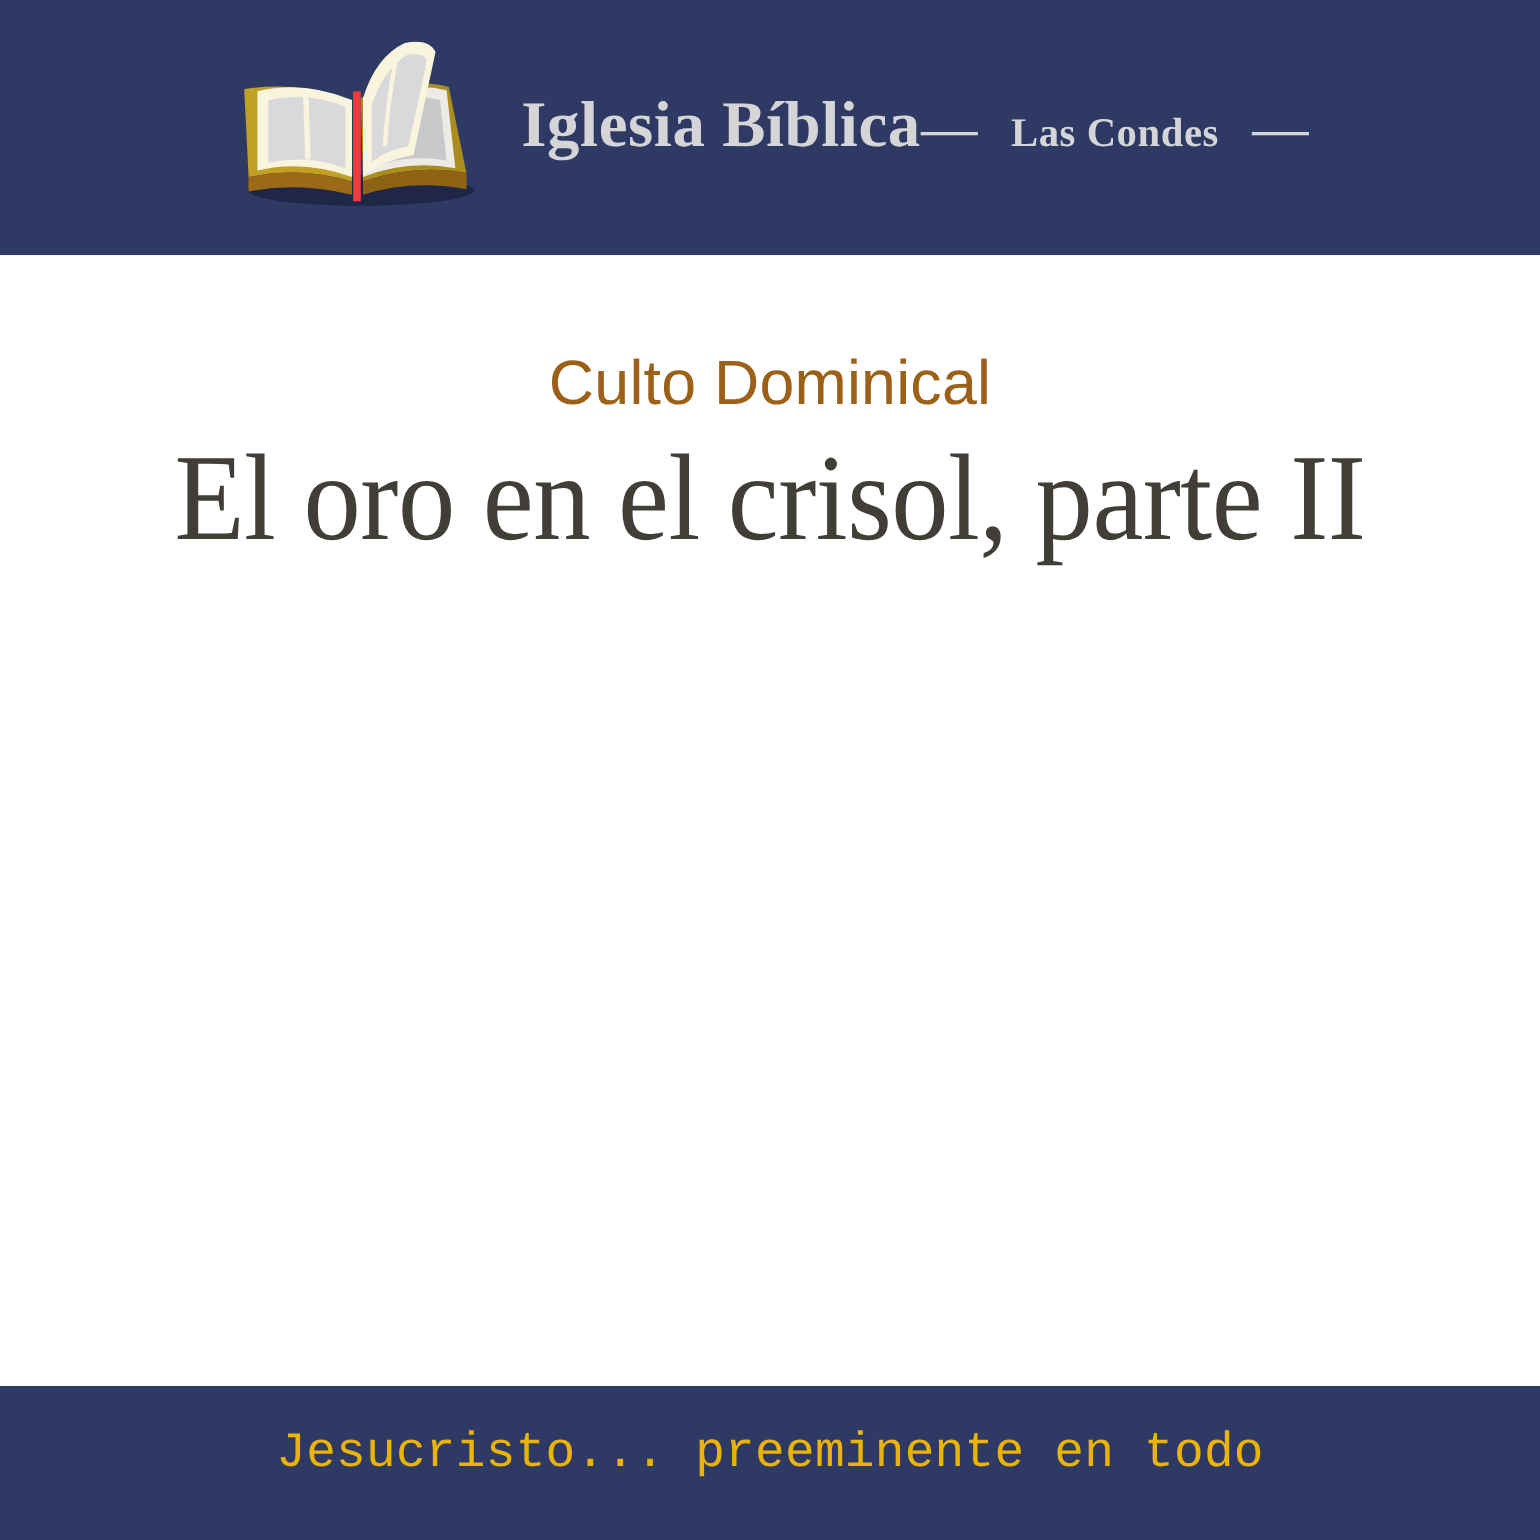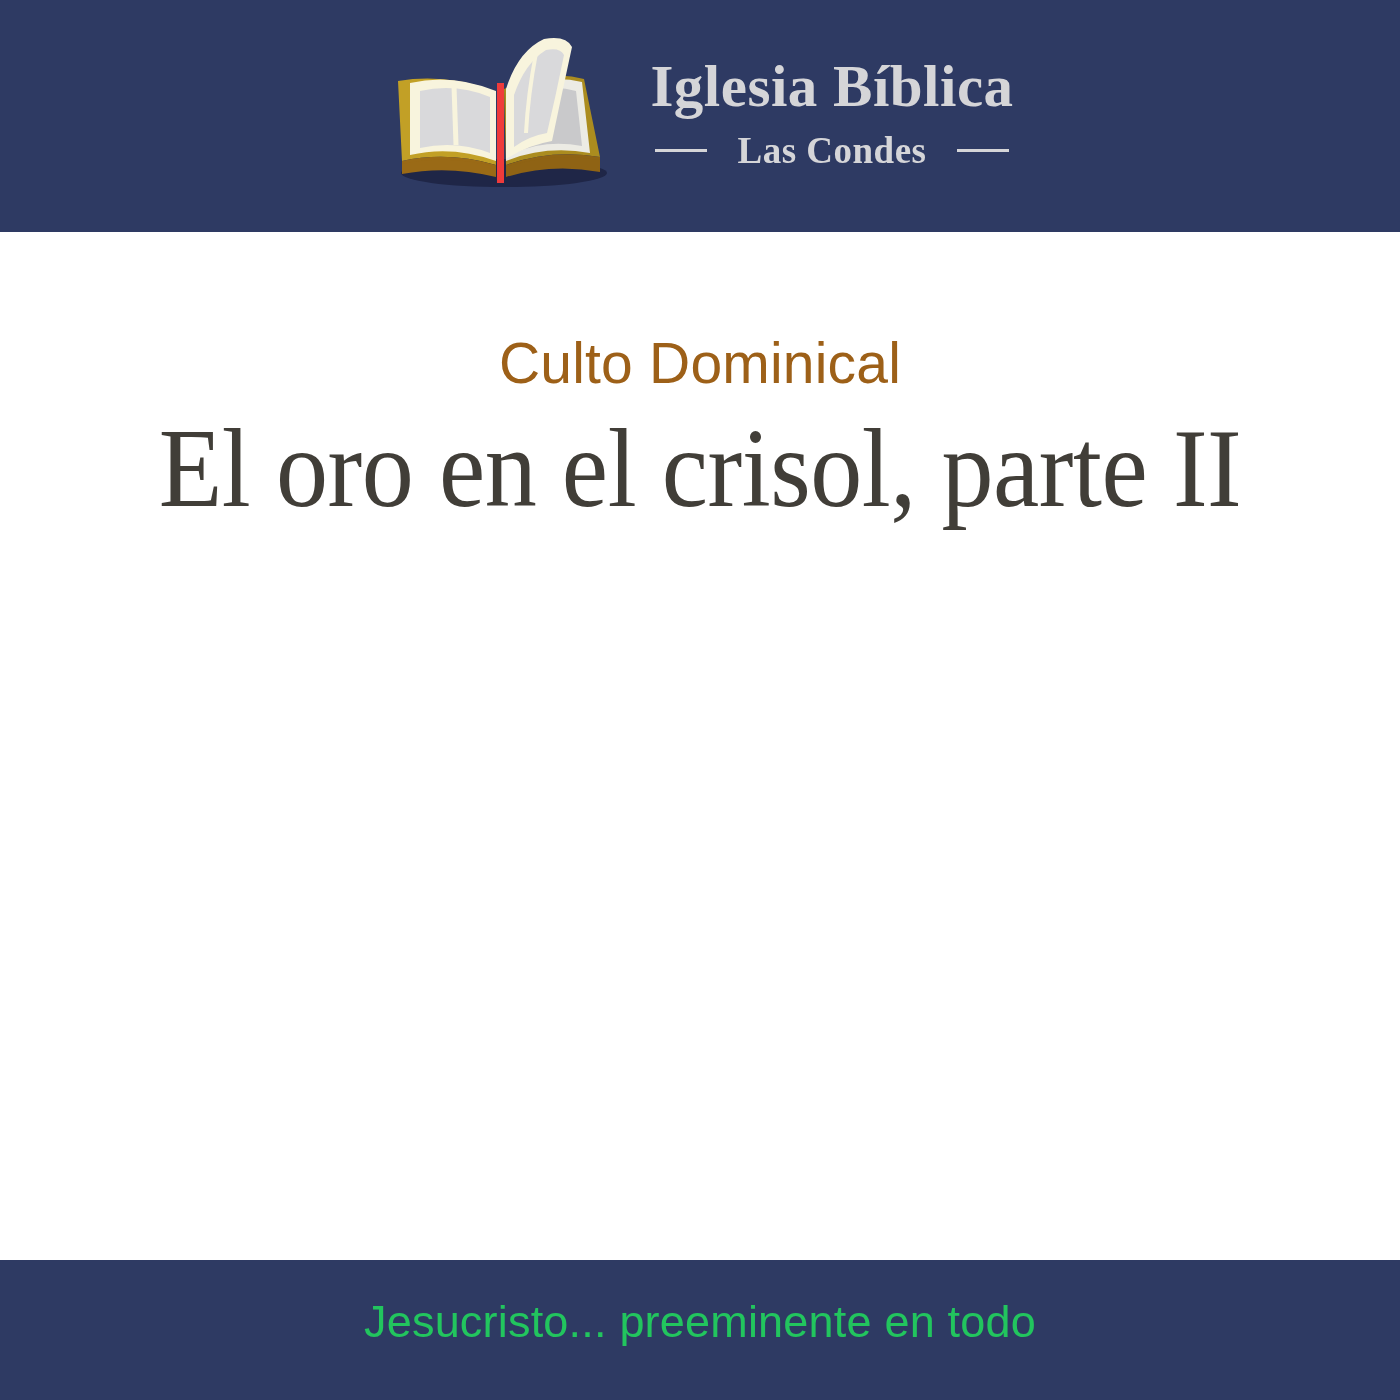--- a/index.html
+++ b/index.html
@@ -38,21 +38,20 @@
 
   .brand-logo {
     width: 230px;
     height: 160px;
     flex: 0 0 230px;
     display: block;
   }
 
   .brand-text {
     display: flex;
-    flex-direction: column;
     align-items: center;
     justify-content: center;
     line-height: 1;
   }
 
   .brand-name {
     font-family: "Liberation Serif", "DejaVu Serif", serif;
     font-weight: bold;
     font-size: 59px;
     color: #d5d5d8;
@@ -81,21 +80,21 @@
 
   
   .body {
     flex: 1 1 auto;
     position: relative;
     background: #ffffff;
   }
 
   .title-block {
     position: absolute;
-    top: 100px;
+    top: 85px;
     left: 0;
     right: 0;
     text-align: center;
     padding: 0 100px;
     box-sizing: border-box;
   }
 
   .eyebrow {
     font-family: "Liberation Sans", sans-serif;
     font-size: 57px;
@@ -124,23 +123,23 @@
     height: 140px;
     background: #2e3a63;
     display: flex;
     align-items: flex-start;
     justify-content: center;
     padding-top: 36px;
     box-sizing: border-box;
   }
 
   .footer-tagline {
-    font-family: Liberation Sans, sans-serif;
+    font-family: Liberation Mono, monospace;
     font-size: 45px;
-    color: #22c55e;
+    color: #eab308;
     letter-spacing: 0.2px;
     white-space: nowrap;
   }
 </style>
 </head>
 <body>
 
 <div class="card">
 
   <div class="header">

